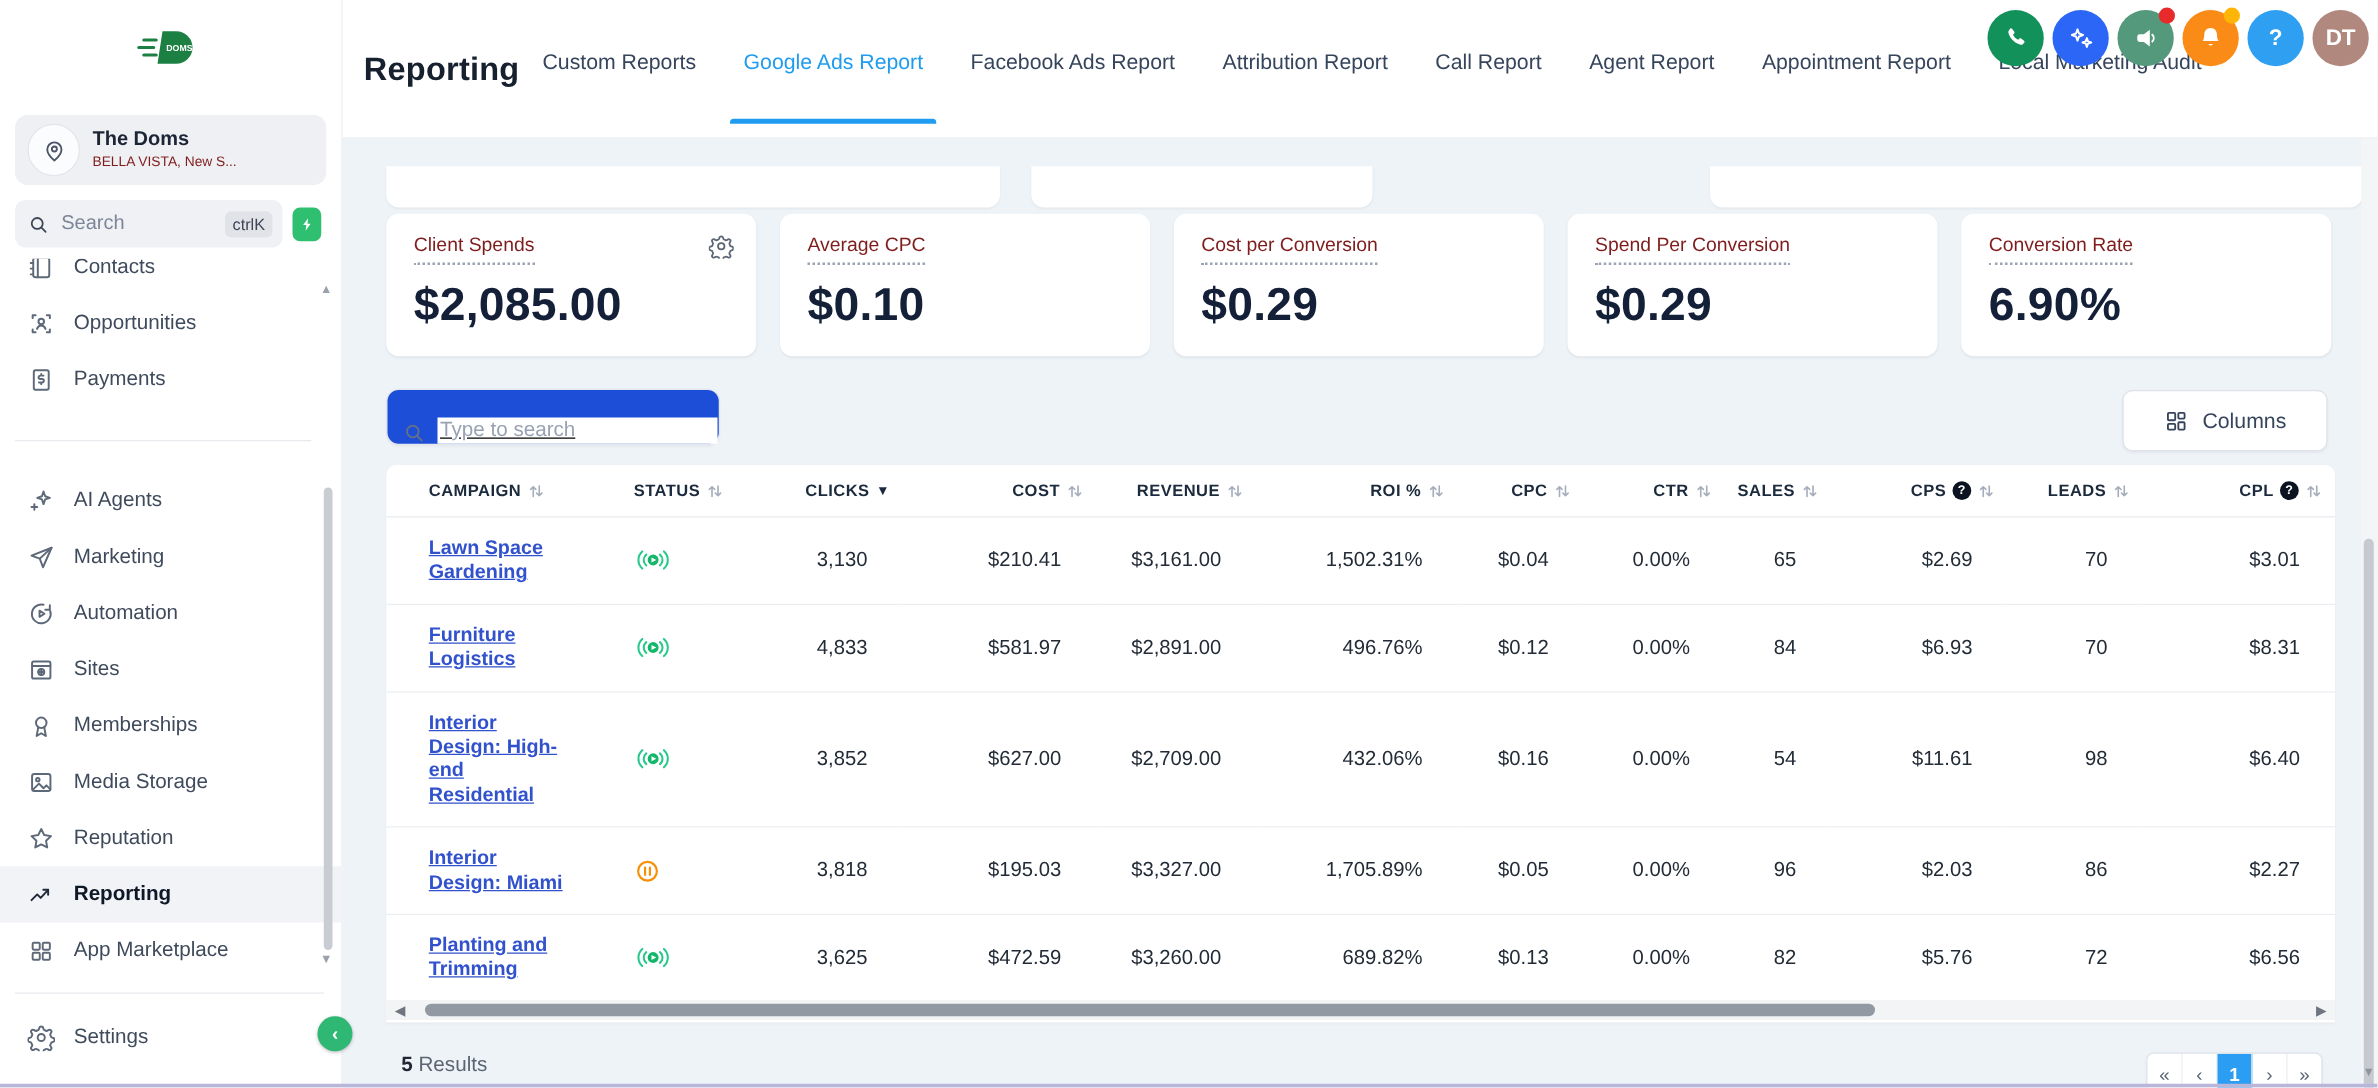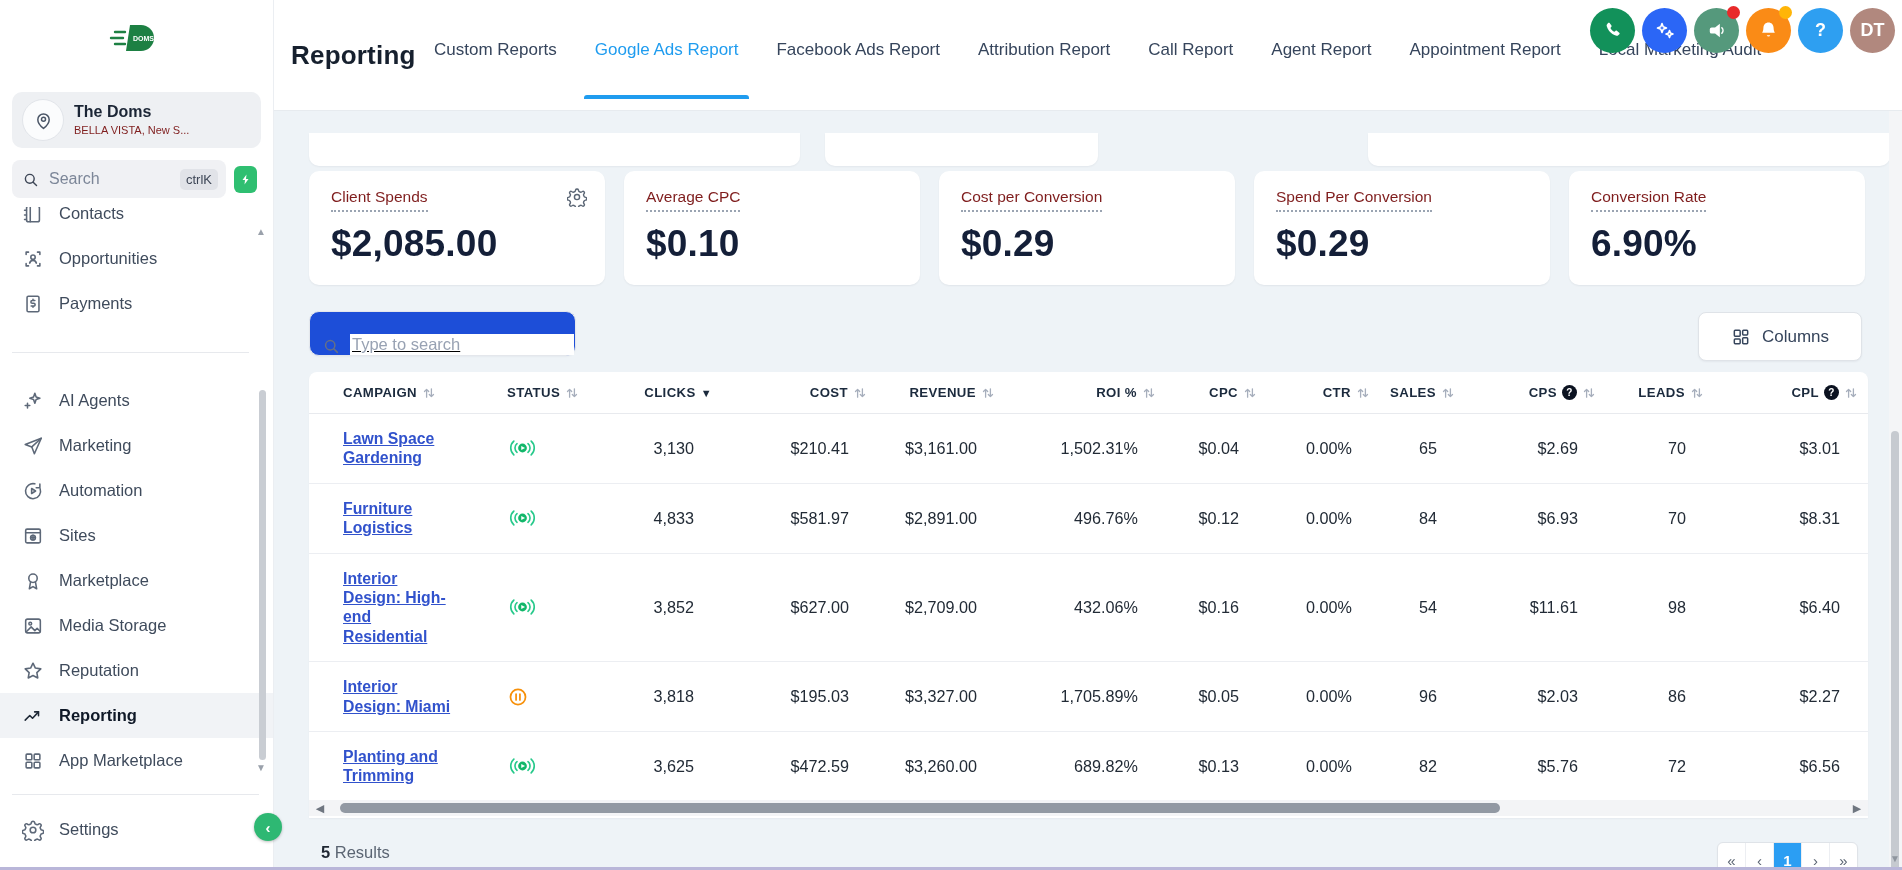--- a/index.html
+++ b/index.html
@@ -244,21 +244,21 @@
           </span>
        <span>Sites</span>
      </div>
         <div class="nav-item">
        <span class="nav-ic">
             <svg width="22" height="22" viewBox="0 0 24 24" fill="none" stroke="currentColor" stroke-width="1.7" stroke-linecap="round" stroke-linejoin="round">
               <circle cx="12" cy="9" r="4.6"></circle>
               <path d="M9.4 12.8L8 20.5l4-2.4 4 2.4-1.4-7.7"></path>
             </svg>
           </span>
-       <span>Marketplace</span>
+       <span>Memberships</span>
      </div>
         <div class="nav-item">
        <span class="nav-ic">
             <svg width="22" height="22" viewBox="0 0 24 24" fill="none" stroke="currentColor" stroke-width="1.7" stroke-linecap="round" stroke-linejoin="round">
               <rect x="4" y="4.5" width="16" height="15" rx="2"></rect>
               <circle cx="9" cy="9.5" r="1.5"></circle>
               <path d="M5 18l5-5 4 4 2.5-2.5 3.5 3.5"></path>
             </svg>
           </span>
        <span>Media Storage</span>

